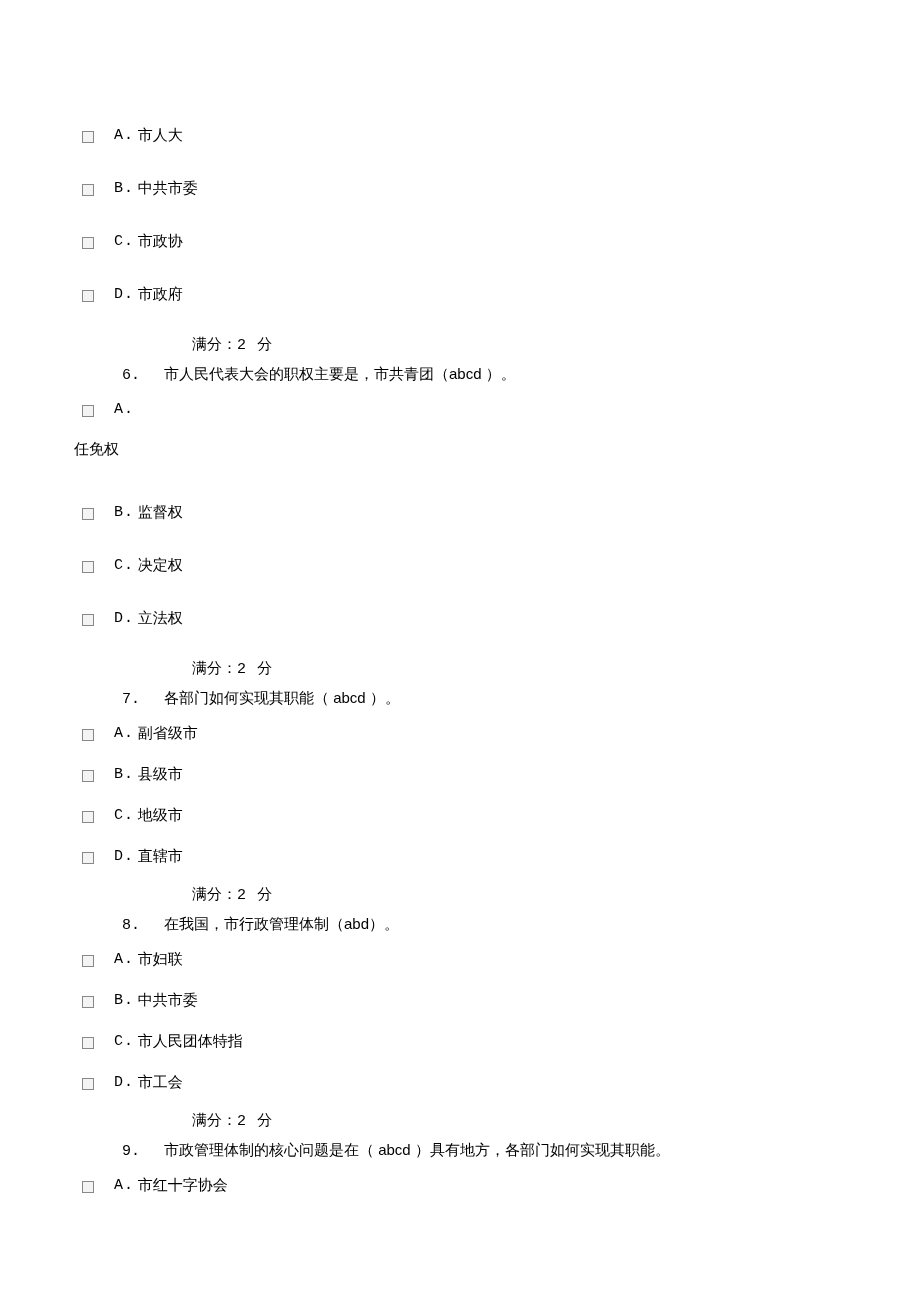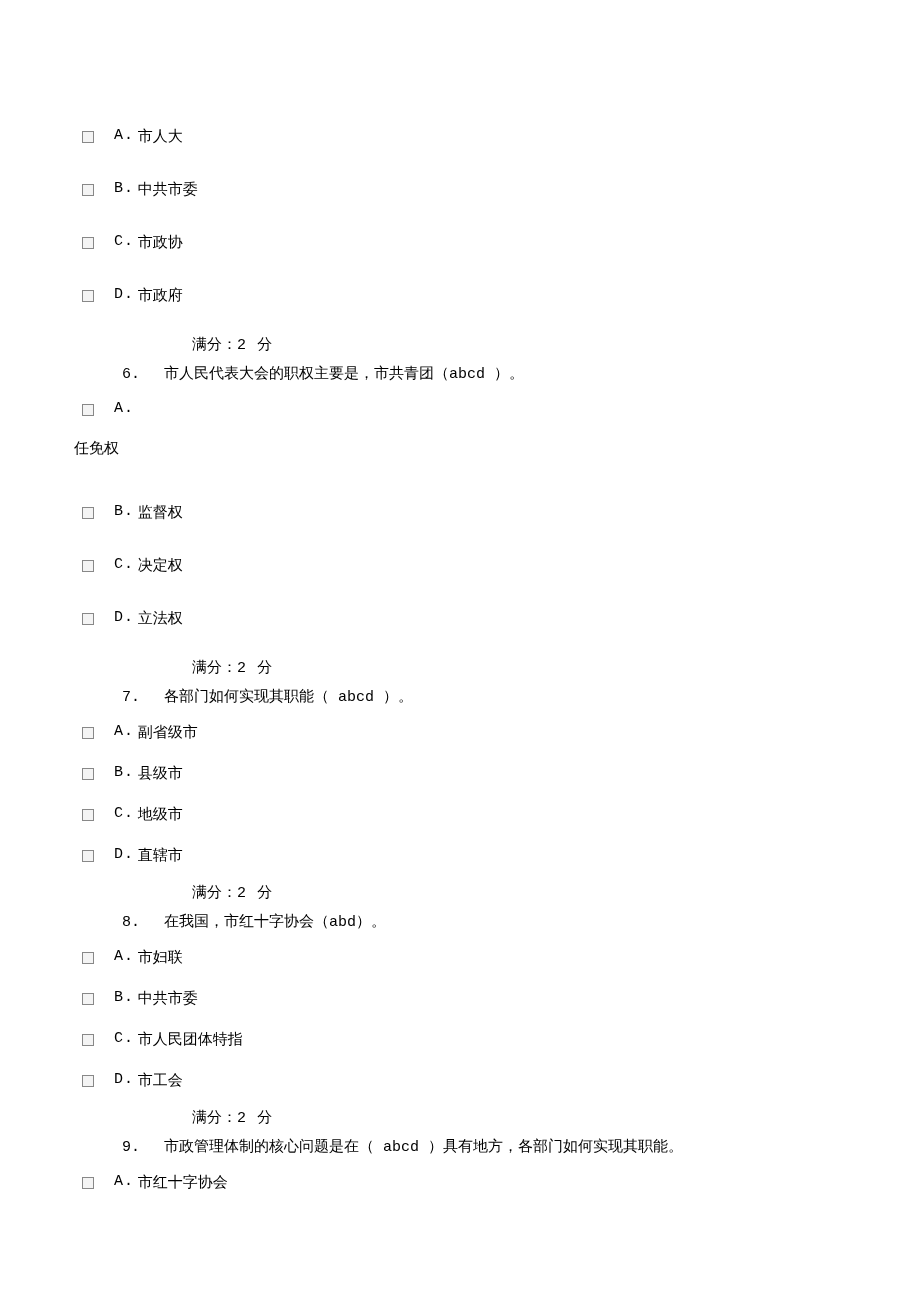--- a/index.html
+++ b/index.html
@@ -27,42 +27,42 @@
       background: #f4f4f4;
       margin-right: 20px;
       margin-bottom: 3px;
       flex-shrink: 0;
     }
     .opt-letter {
       font-family: "Courier New", monospace;
       letter-spacing: 1px;
     }
     .opt-text {
-      font-family: Liberation Sans, sans-serif;
+      font-family: Liberation Serif, serif;
     }
     .score-row {
       padding-left: 110px;
       font-family: "SimSun", "宋体", serif;
       margin-bottom: 7px;
       margin-top: -3px;
     }
     .score-num {
       font-family: "Courier New", monospace;
     }
     .question-row {
       padding-left: 40px;
       margin-bottom: 13px;
       font-family: "SimSun", "宋体", serif;
     }
     .q-num {
       font-family: "Courier New", monospace;
       margin-right: 24px;
     }
     .answer-letters {
-      font-family: Liberation Mono, monospace;
+      font-family: Liberation Sans, sans-serif;
     }
     .standalone {
       margin-top: 19px;
       margin-bottom: 42px;
       margin-left: -8px;
     }
     .option-a-first {
       margin-bottom: 10px;
     }
   </style>
@@ -158,21 +158,21 @@
   <span class="opt-letter">D.</span>
   <span>&nbsp;</span>
   <span class="opt-text">直辖市</span>
 </div>
 
 <div class="score-row">
   <span>满分：</span><span class="score-num">2</span>&nbsp;&nbsp;&nbsp;<span>分</span>
 </div>
 
 <div class="question-row">
-  <span class="q-num">8.</span><span>在我国，市红十字协会（</span><span class="answer-letters">abd</span><span>）。</span>
+  <span class="q-num">8.</span><span>在我国，市行政管理体制（</span><span class="answer-letters">abd</span><span>）。</span>
 </div>
 
 <div class="option-row" style="margin-bottom:20px;">
   <span class="checkbox-cell"></span>
   <span class="opt-letter">A.</span>
   <span>&nbsp;</span>
   <span class="opt-text">市妇联</span>
 </div>
 <div class="option-row" style="margin-bottom:20px;">
   <span class="checkbox-cell"></span>

